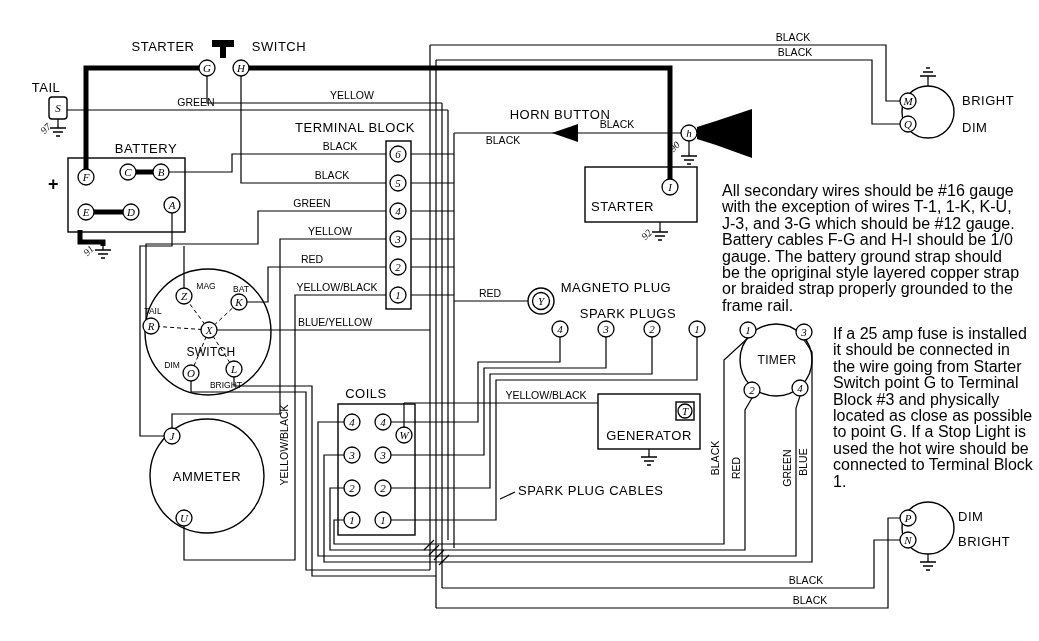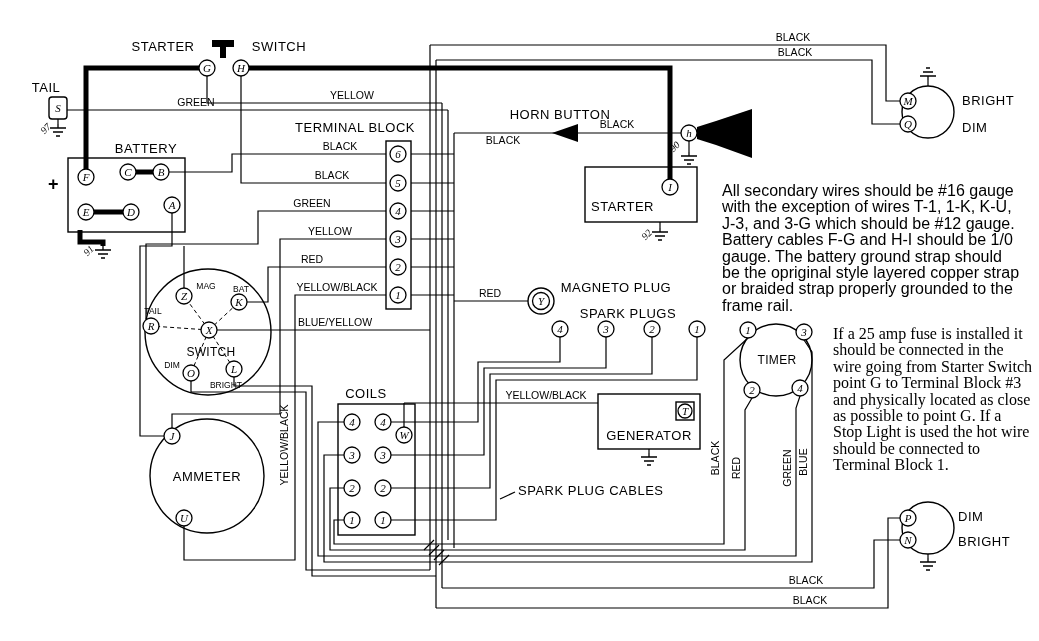--- a/index.html
+++ b/index.html
@@ -9,21 +9,21 @@
   svg text{fill:#000;stroke:none;}
   .lbl{font-family:"Liberation Sans",sans-serif;font-size:13px;letter-spacing:.5px;}
   .lblb{font-family:"Liberation Sans",sans-serif;font-size:12px;letter-spacing:.3px;}
   .wl{font-family:"Liberation Sans",sans-serif;font-size:10.5px;}
   .t{font-family:"Liberation Serif",serif;font-style:italic;font-size:11px;}
   .sub{font-family:"Liberation Sans",sans-serif;font-size:8.5px;}
   .gn{font-family:"Liberation Serif",serif;font-style:italic;font-size:10px;}
   .plus{font-family:"Liberation Sans",sans-serif;font-size:18px;font-weight:bold;}
   .note{position:absolute;font-size:16px;line-height:16.4px;}
   .note1{left:722px;top:183px;width:302px;}
-  .note2{left:833px;top:326px;width:200px;font-family:Liberation Serif, serif;}
+  .note2{left:833px;top:326px;width:200px;}
   .credit{position:absolute;left:822px;top:651px;width:212px;font-size:13px;margin-left:47px;}
 </style>
 </head>
 <body>
 
 <div class="stage">
 
 <svg width="1039" height="641" viewBox="0 0 1039 641">
   <defs>
     <g id="gnd" stroke="#000" stroke-width="1.3" fill="none">

